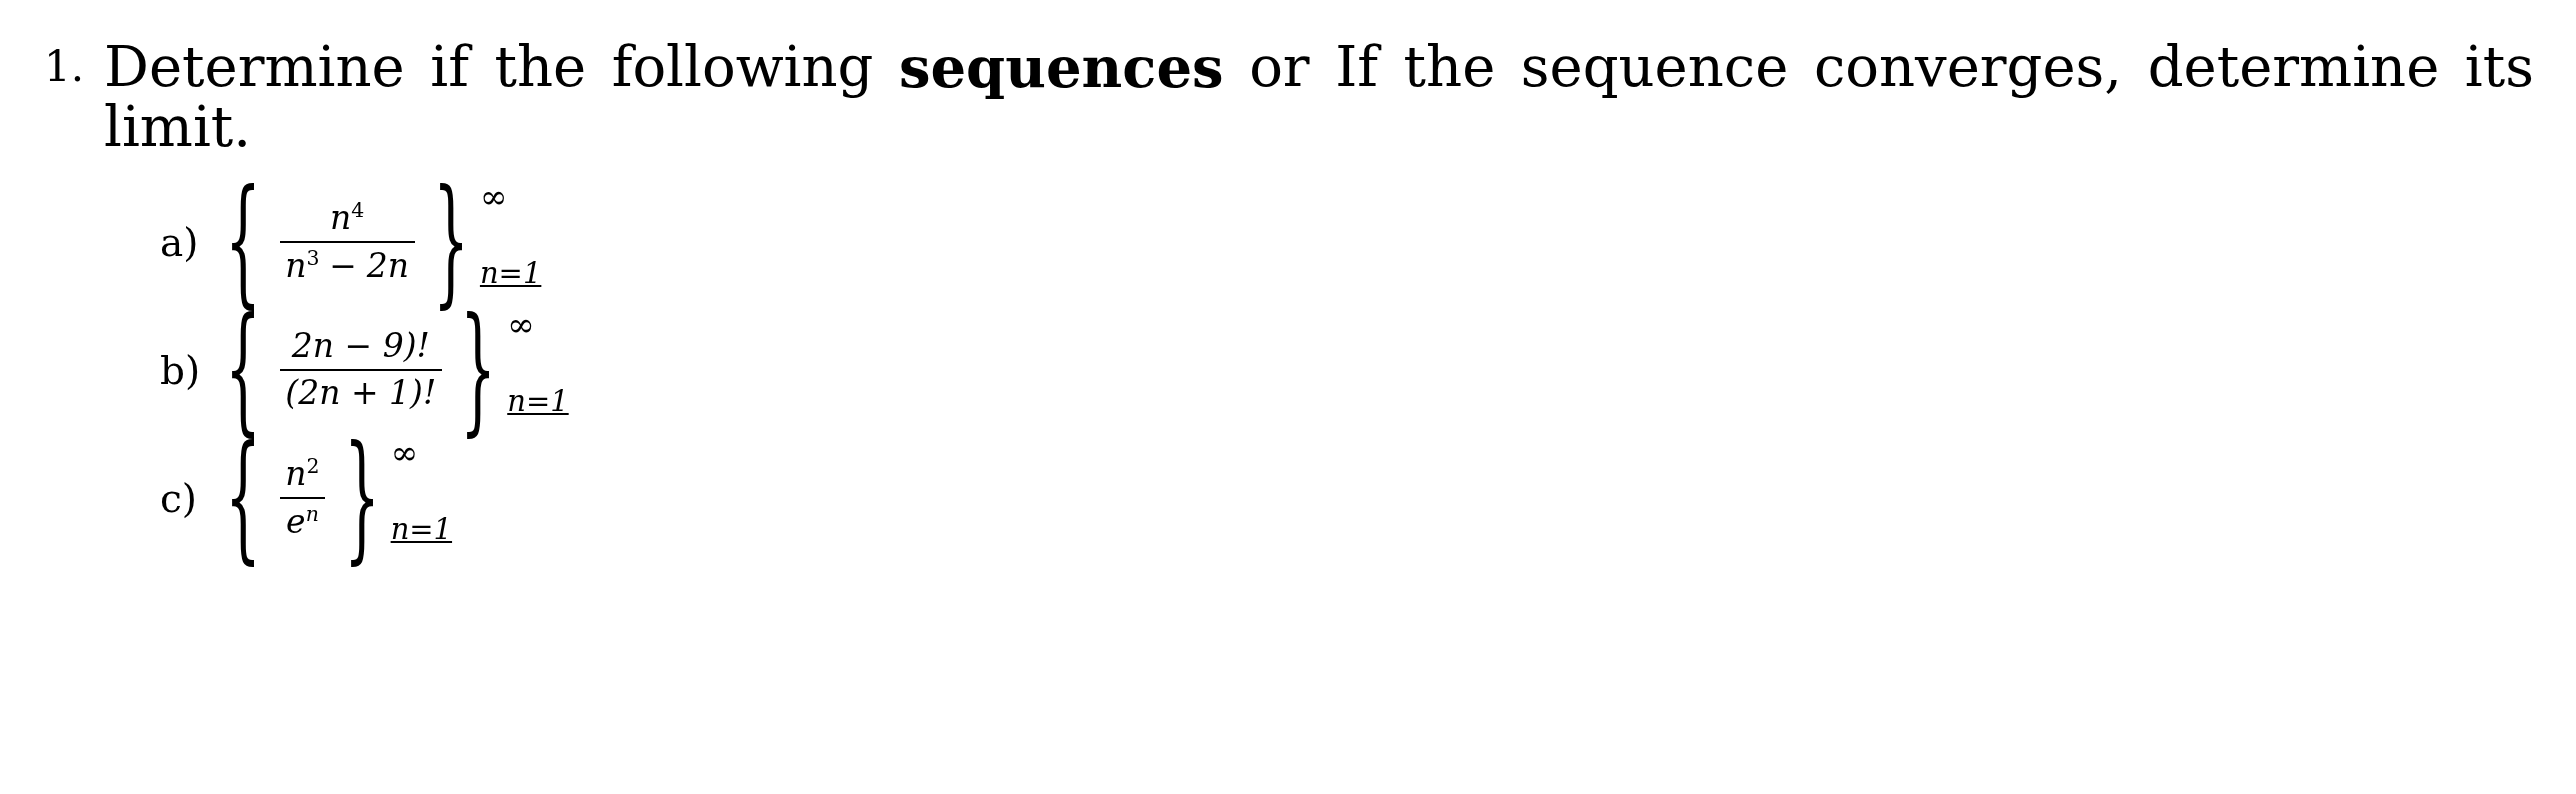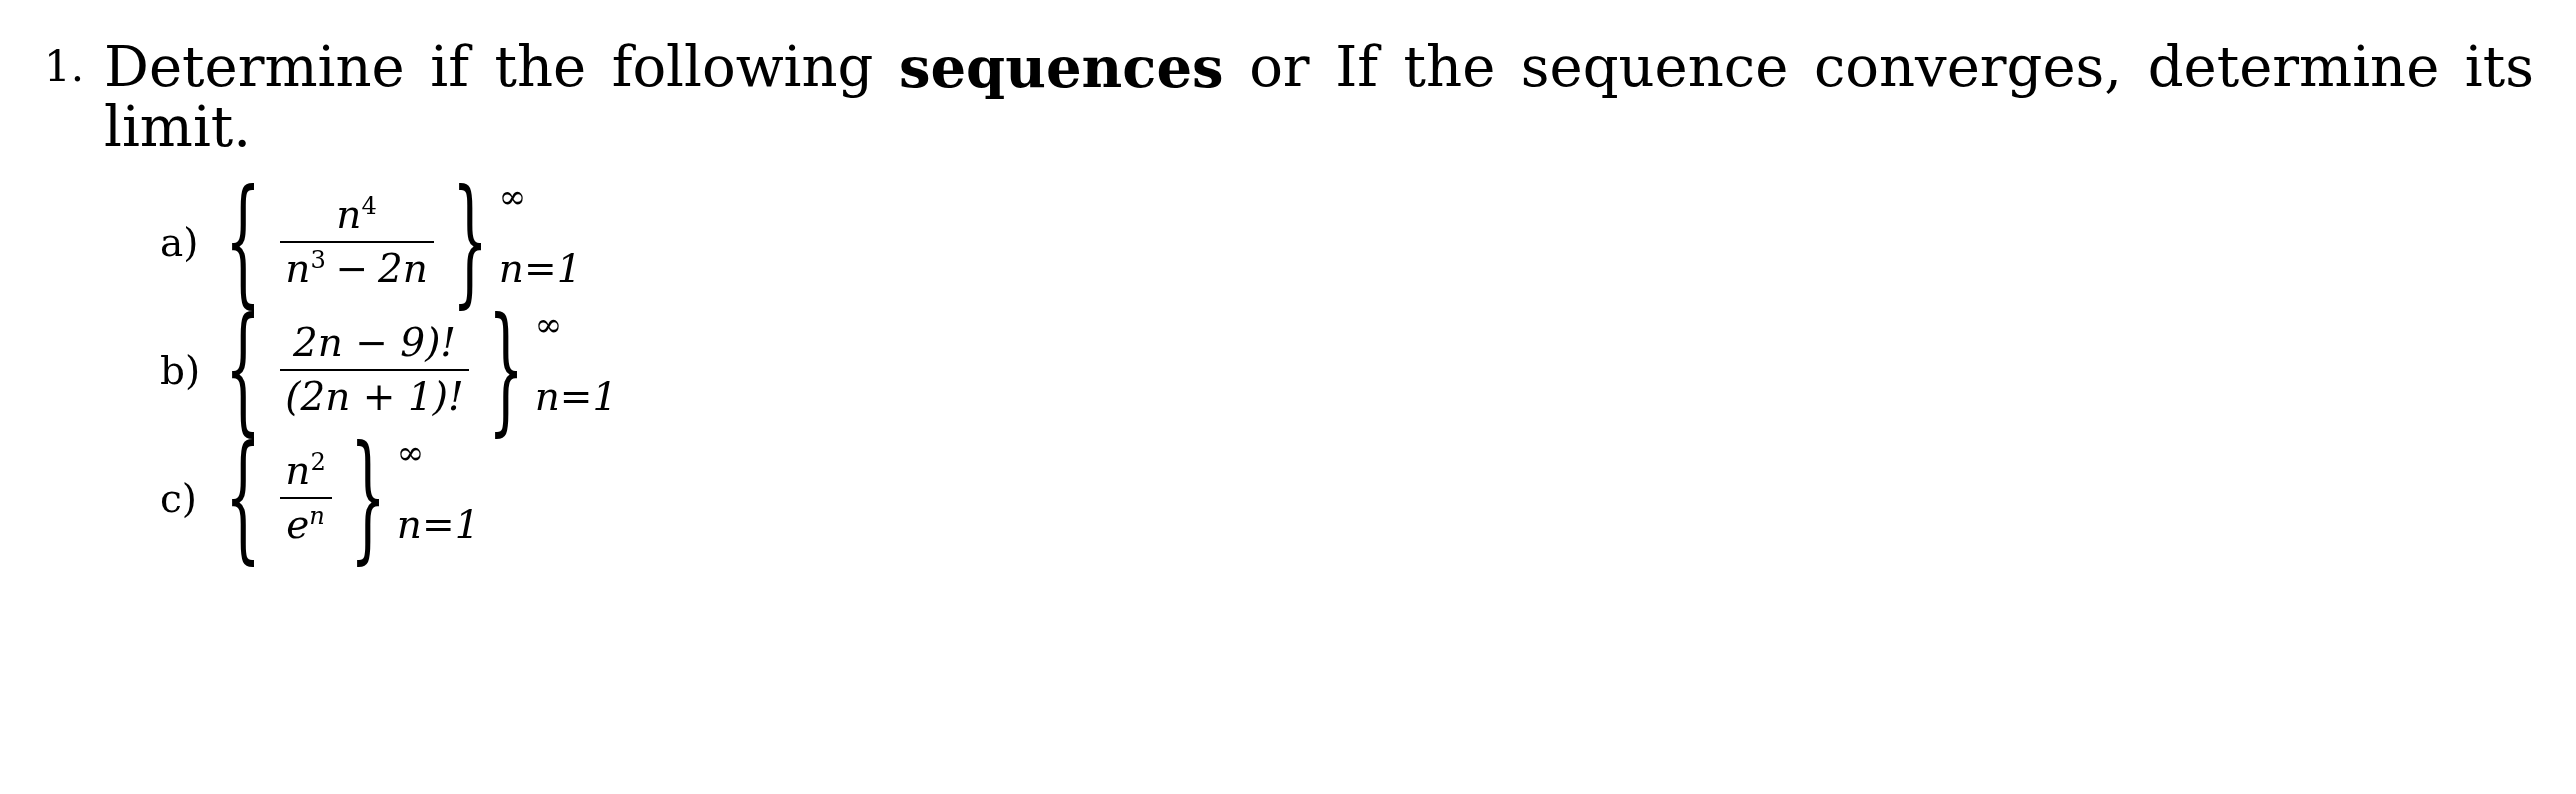--- a/index.html
+++ b/index.html
@@ -98,21 +98,21 @@
   .brace.left  { margin-right: 11.6px; }
   .brace.right { margin-left: 11.6px; }
 
   
   .frac {
     flex: 0 0 auto;
     display: inline-flex;
     flex-direction: column;
     align-items: center;
     font-style: italic;
-    font-size: 39px;
+    font-size: 33px;
     line-height: 1.18;
     padding: 0 5.8px;
   }
   .frac .num,
   .frac .den {
     white-space: nowrap;
     padding: 2.9px 5.8px;
   }
   .frac .bar {
     width: 100%;
@@ -139,24 +139,25 @@
     height: 108px;
     margin-left: 9.7px;
     padding-top: 1.9px;
   }
   .limits .sup-inf {
     font-size: 33px;
     line-height: 1;
     font-style: normal;
   }
   .limits .sub-n {
-    font-size: 39px;
+    font-size: 29px;
     line-height: 1;
     font-style: italic;
     white-space: nowrap;
+    text-decoration: underline;
   }
 
   .spacer-flex { flex: 1 1 auto; }
 </style>
 </head>
 <body>
 
 <div class="page">
 
   <div class="problem">

